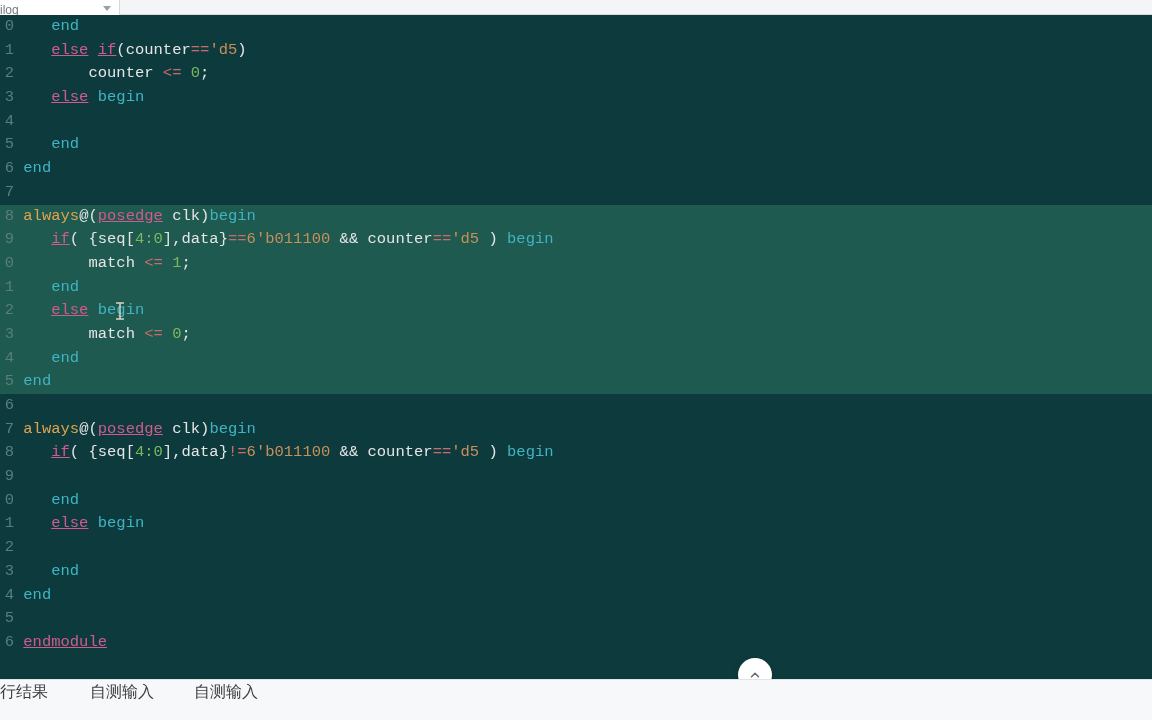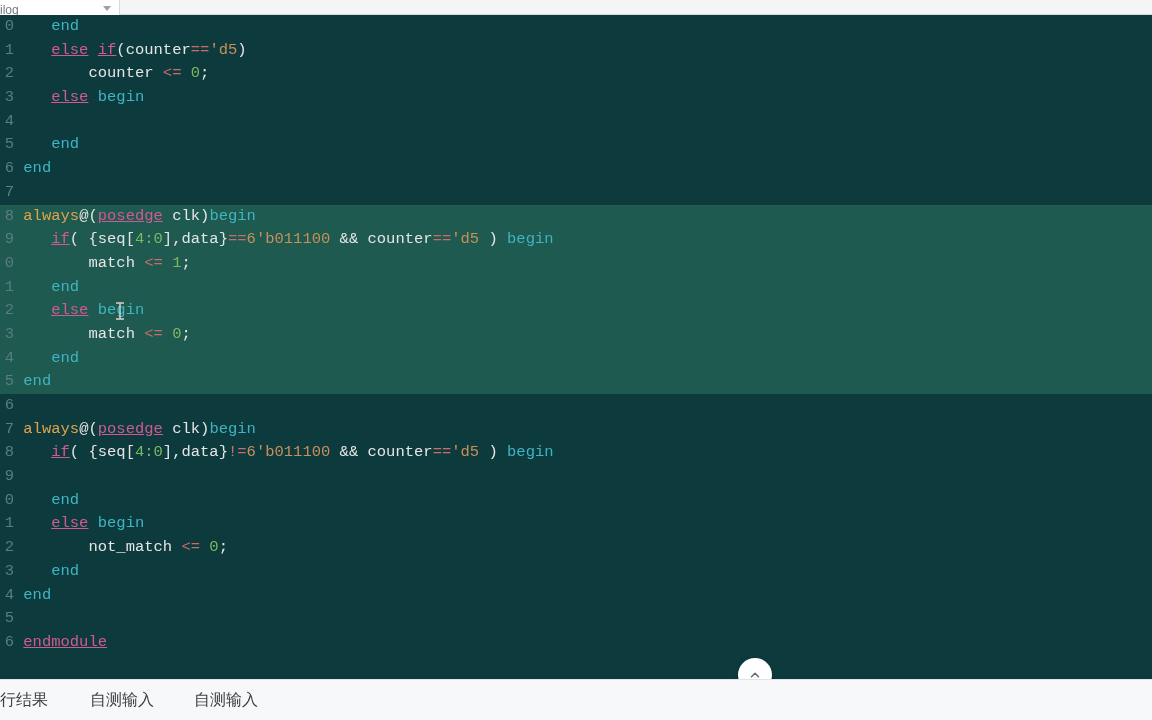--- a/index.html
+++ b/index.html
@@ -86,21 +86,21 @@
   .num-lit { color: #c88f5a; }
   .bottom-tabs {
     position: absolute;
     bottom: 0;
     left: 0;
     right: 0;
     height: 41px;
     background: #f7f8f9;
     border-top: 1px solid #e2e3e5;
     display: flex;
-    align-items: center;
+    align-items: flex-start;
     padding-left: 0px;
     font-family: Liberation Sans, sans-serif;
     font-size: 16px;
     color: #3d3f42;
   }
   .tab {
     padding: 0 20px;
     cursor: pointer;
     color: #3d3f42;
   }
@@ -154,21 +154,21 @@
   <div class="line sel"><span class="gutter">2</span><span class="code">    <span class="kw-pink">else</span> <span class="kw-cyan">begin</span></span></div>
   <div class="line sel"><span class="gutter">3</span><span class="code">        <span class="txt">match </span><span class="op">&lt;=</span><span class="txt"> </span><span class="num-green">0</span><span class="txt">;</span></span></div>
   <div class="line sel"><span class="gutter">4</span><span class="code">    <span class="kw-cyan">end</span></span></div>
   <div class="line sel"><span class="gutter">5</span><span class="code"> <span class="kw-cyan">end</span></span></div>
   <div class="line"><span class="gutter">6</span><span class="code"></span></div>
   <div class="line"><span class="gutter">7</span><span class="code"> <span class="kw-orange">always</span><span class="txt">@(</span><span class="kw-pink">posedge</span><span class="txt"> clk)</span><span class="kw-cyan">begin</span></span></div>
   <div class="line"><span class="gutter">8</span><span class="code">    <span class="kw-pink">if</span><span class="txt">( {seq[</span><span class="num-green">4:0</span><span class="txt">],data}</span><span class="op">!=</span><span class="num-lit">6'b011100</span><span class="txt"> &amp;&amp; counter</span><span class="op">==</span><span class="num-lit">'d5</span><span class="txt"> ) </span><span class="kw-cyan">begin</span></span></div>
   <div class="line"><span class="gutter">9</span></div>
   <div class="line"><span class="gutter">0</span><span class="code">    <span class="kw-cyan">end</span></span></div>
   <div class="line"><span class="gutter">1</span><span class="code">    <span class="kw-pink">else</span> <span class="kw-cyan">begin</span></span></div>
-  <div class="line"><span class="gutter">2</span><span class="code">        <span class="txt">not_match </span><span class="op">&lt;=</span><span class="txt"> </span><span class="num-green">0</span><span class="txt">;</span></span></div>
+  <div class="line"><span class="gutter">2</span></div>
   <div class="line"><span class="gutter">3</span><span class="code">    <span class="kw-cyan">end</span></span></div>
   <div class="line"><span class="gutter">4</span><span class="code"> <span class="kw-cyan">end</span></span></div>
   <div class="line"><span class="gutter">5</span><span class="code"></span></div>
   <div class="line"><span class="gutter">6</span><span class="code"> <span class="kw-pink">endmodule</span></span></div>
 
   <svg class="cursor-caret" viewBox="0 0 12 18">
     <path d="M1 1 L5 1 M9 1 L5 1 M5 1 L5 17 M1 17 L5 17 M9 17 L5 17" stroke="#d9d4c9" stroke-width="1.5" fill="none"></path>
   </svg>
 </div>
 

